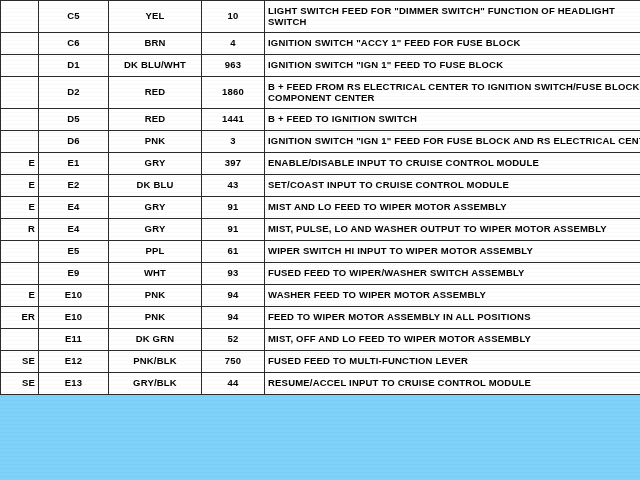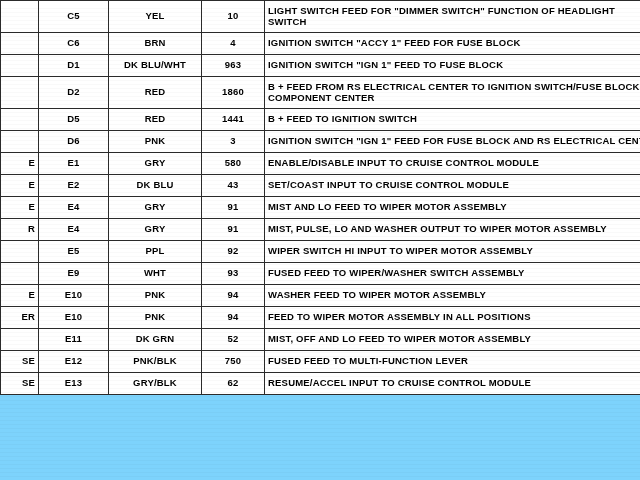--- a/index.html
+++ b/index.html
@@ -138,21 +138,21 @@
         <td class="c-left"></td>
         <td class="c-pin">D6</td>
         <td class="c-color">PNK</td>
         <td class="c-circ">3</td>
         <td class="c-desc">IGNITION SWITCH "IGN 1" FEED FOR FUSE BLOCK AND RS ELECTRICAL CENTER</td>
       </tr>
       <tr>
         <td class="c-left">E</td>
         <td class="c-pin">E1</td>
         <td class="c-color">GRY</td>
-        <td class="c-circ">580</td>
+        <td class="c-circ">397</td>
         <td class="c-desc">ENABLE/DISABLE INPUT TO CRUISE CONTROL MODULE</td>
       </tr>
       <tr>
         <td class="c-left">E</td>
         <td class="c-pin">E2</td>
         <td class="c-color">DK BLU</td>
         <td class="c-circ">43</td>
         <td class="c-desc">SET/COAST INPUT TO CRUISE CONTROL MODULE</td>
       </tr>
       <tr>
@@ -166,21 +166,21 @@
         <td class="c-left">R</td>
         <td class="c-pin">E4</td>
         <td class="c-color">GRY</td>
         <td class="c-circ">91</td>
         <td class="c-desc">MIST, PULSE, LO AND WASHER OUTPUT TO WIPER MOTOR ASSEMBLY</td>
       </tr>
       <tr>
         <td class="c-left"></td>
         <td class="c-pin">E5</td>
         <td class="c-color">PPL</td>
-        <td class="c-circ">92</td>
+        <td class="c-circ">61</td>
         <td class="c-desc">WIPER SWITCH HI INPUT  TO WIPER MOTOR ASSEMBLY</td>
       </tr>
       <tr>
         <td class="c-left"></td>
         <td class="c-pin">E9</td>
         <td class="c-color">WHT</td>
         <td class="c-circ">93</td>
         <td class="c-desc">FUSED FEED TO WIPER/WASHER SWITCH ASSEMBLY</td>
       </tr>
       <tr>
@@ -208,19 +208,19 @@
         <td class="c-left">SE</td>
         <td class="c-pin">E12</td>
         <td class="c-color">PNK/BLK</td>
         <td class="c-circ">750</td>
         <td class="c-desc">FUSED FEED TO MULTI-FUNCTION LEVER</td>
       </tr>
       <tr>
         <td class="c-left">SE</td>
         <td class="c-pin">E13</td>
         <td class="c-color">GRY/BLK</td>
-        <td class="c-circ">62</td>
+        <td class="c-circ">44</td>
         <td class="c-desc">RESUME/ACCEL INPUT TO CRUISE CONTROL MODULE</td>
       </tr>
     </tbody>
   </table>
   <div class="noise"></div>
 </div>
 
 </body></html>

